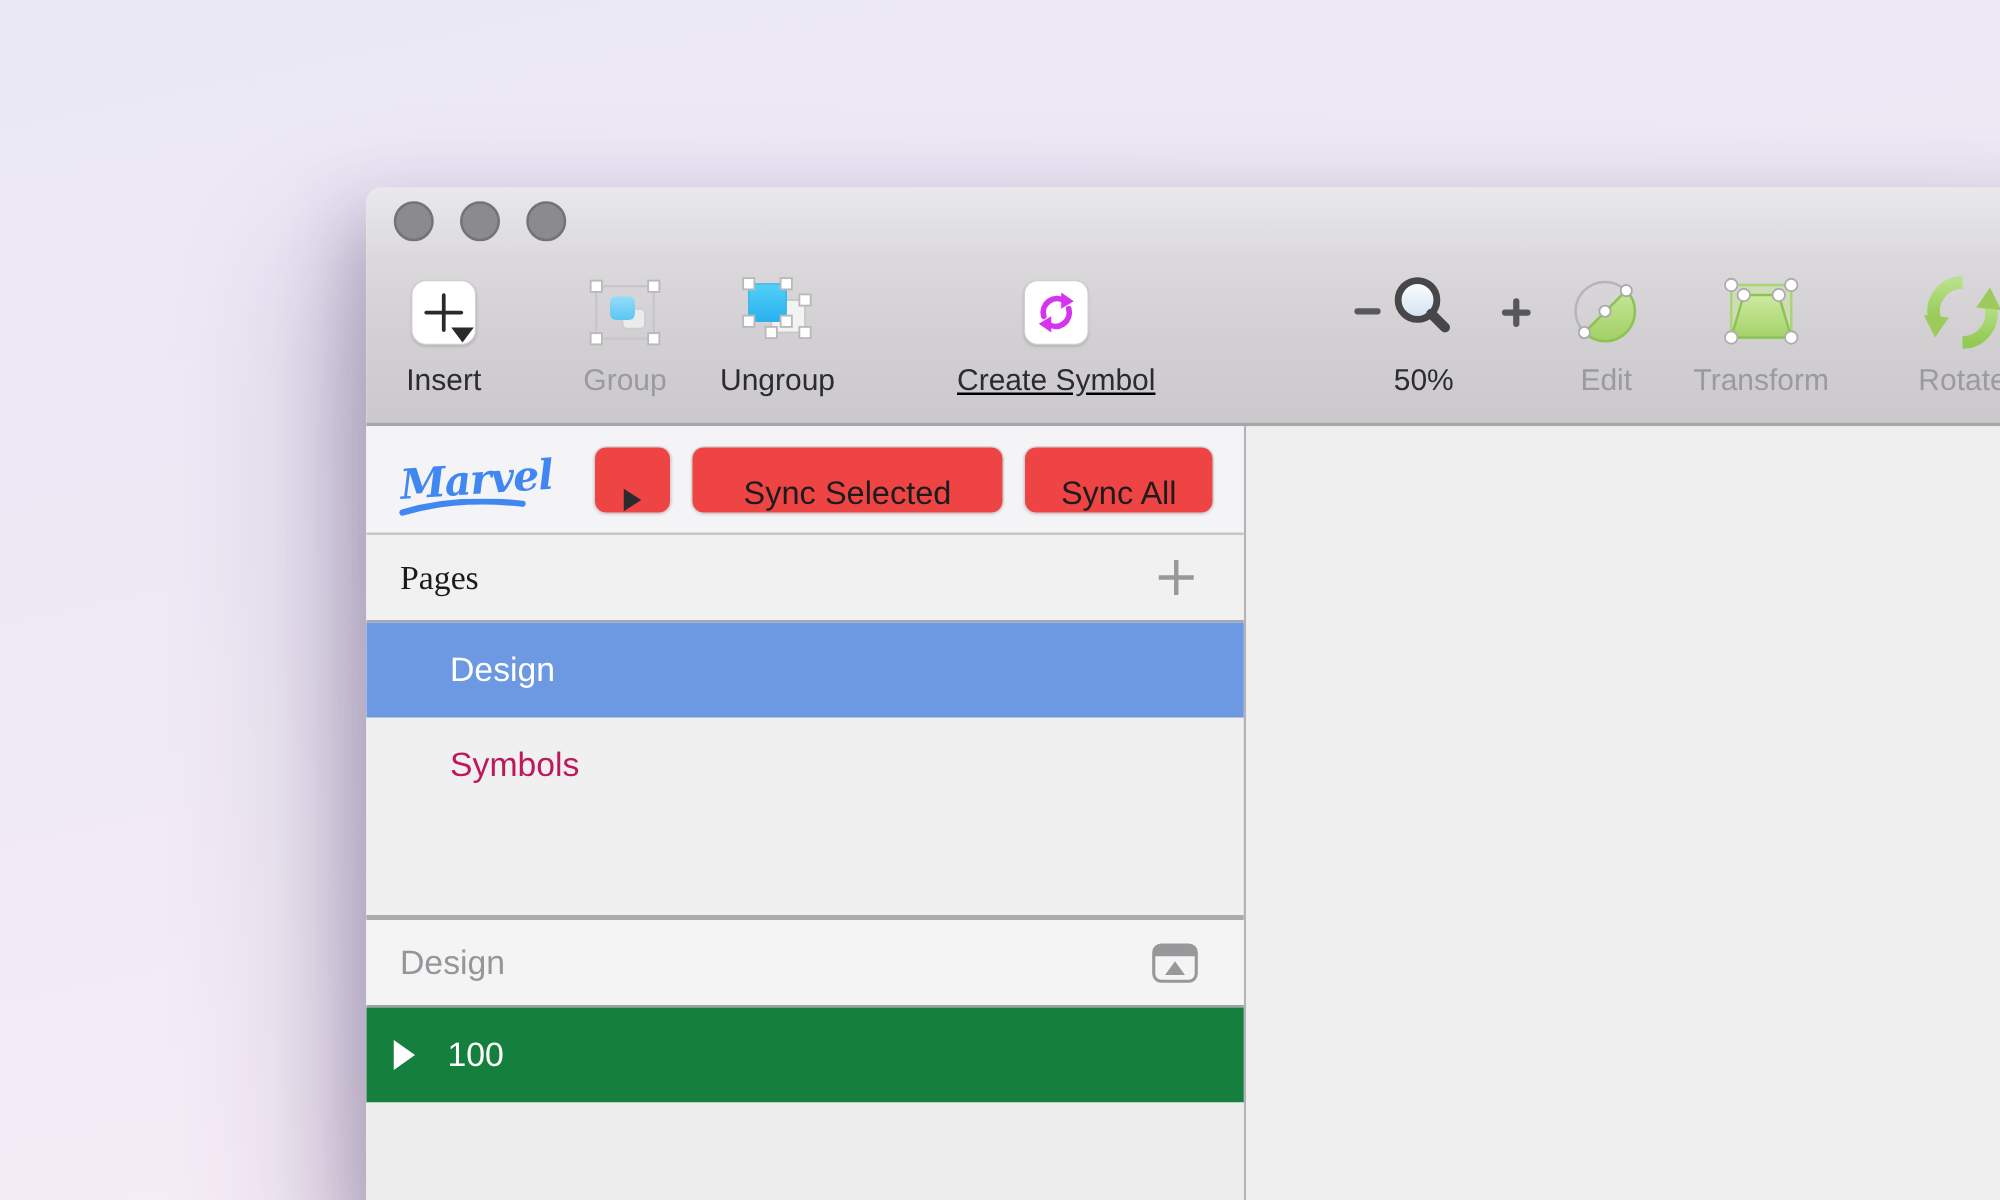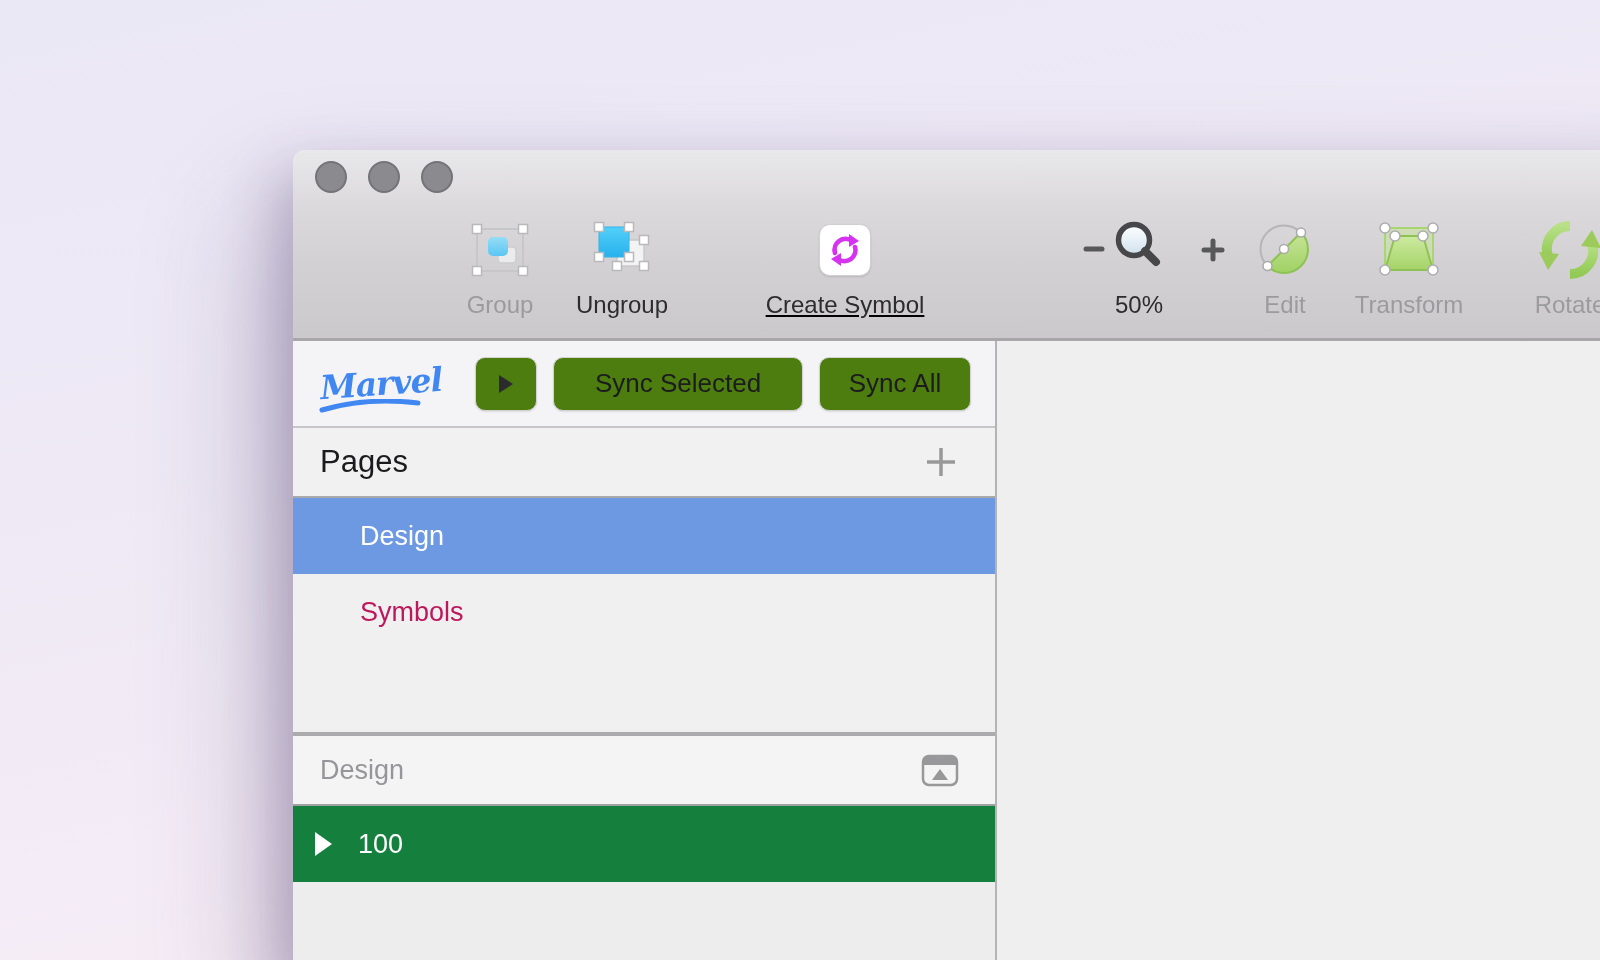--- a/index.html
+++ b/index.html
@@ -37,29 +37,29 @@
   .sidebar{
     position:absolute;left:0;top:191px;bottom:0;width:702px;background:#f0f0f1;
     border-right:2px solid #b5b3b6;display:flex;flex-direction:column;box-sizing:content-box;
   }
   .plugin-bar{height:85px;background:#f4f3f5;border-bottom:2px solid #c7c5c8;
     display:flex;align-items:center;padding-left:27px;flex:none;}
   .marvel-logo{width:105px;position:relative;color:#4187f2;flex:none;}
   .marvel-text{font-family:"DejaVu Serif",serif;font-style:italic;font-weight:700;font-size:33px;
     display:inline-block;transform:rotate(-4deg);letter-spacing:-1px;}
   .marvel-swoosh{position:absolute;left:-2px;bottom:-10px;}
-  .mac-btn{background:#4d7c0f;border:1.5px solid #d4d2d5;border-radius:10px;box-sizing:border-box;
-    box-shadow:0 1px 2px rgba(0,0,0,.10);height:54px;display:flex;align-items:center;justify-content:center;
+  .mac-btn{background:#ef4444;border:1.5px solid #d4d2d5;border-radius:10px;box-sizing:border-box;
+    box-shadow:0 1px 2px rgba(0,0,0,.10);height:54px;display:flex;align-items:flex-end;justify-content:center;
     font-size:26px;color:#1c1c1e;flex:none;}
   .play-btn{width:62px;margin-left:50px;}
   .sync-sel-btn{width:250px;margin-left:16px;}
   .sync-all-btn{width:152px;margin-left:16px;}
   .panel-header{height:68px;border-bottom:2px solid #a9a9ab;background:#f1f1f2;
     display:flex;align-items:center;justify-content:space-between;padding:0 38px 0 27px;flex:none;}
-  .panel-title{font-size:31px;color:#1b1b1d;}
+  .panel-title{font-size:27px;color:#1b1b1d;font-family:Liberation Serif, serif;}
   .row{height:76px;display:flex;align-items:center;font-size:27px;color:#be185d;padding-left:67px;flex:none;}
   .row.selected{background:#6d99e3;color:#fff;}
   .filler{height:82px;flex:none;}
   .section-divider{height:4px;background:#ababad;flex:none;}
   .layer-header{height:68px;border-bottom:2px solid #a1a1a3;background:#f4f4f5;
     display:flex;align-items:center;justify-content:space-between;padding:0 36px 0 27px;flex:none;}
   .layer-title{font-size:27px;color:#96969a;}
   .layer-row{height:76px;display:flex;align-items:center;font-size:27px;padding-left:22px;flex:none;}
   .layer-row.selected{background:#15803d;color:#fff;}
   .disclosure{width:0;height:0;border-top:12px solid transparent;border-bottom:12px solid transparent;
@@ -74,20 +74,34 @@
 
 <div class="app-window">
 
   <div class="toolbar">
     <div class="traffic">
       <div class="dot"></div>
       <div class="dot"></div>
       <div class="dot"></div>
     </div>
 
+    <div class="tb-item" style="left:20px;width:84px;">
+      <div class="tb-icon">
+        <div class="icon-btn">
+          <svg width="34" height="34" viewBox="0 0 34 34">
+              <g stroke="#2a2a2c" stroke-width="3" stroke-linecap="round">
+                <line x1="17" y1="3" x2="17" y2="31"></line>
+                <line x1="3" y1="17" x2="31" y2="17"></line>
+              </g>
+            </svg>
+        </div>
+        <div class="caret-down"></div>
+      </div>
+      <div class="tb-label">Insert</div>
+    </div>
 
     <div class="tb-item disabled" style="left:162px;width:90px;">
       <div class="tb-icon">
         <svg width="66" height="60" viewBox="0 0 66 60">
           <defs>
               <linearGradient id="gblue" x1="0" y1="0" x2="0" y2="1">
                 <stop offset="0" stop-color="#96dcf7"></stop>
                 <stop offset="1" stop-color="#5bc6f3"></stop>
               </linearGradient>
             </defs>

